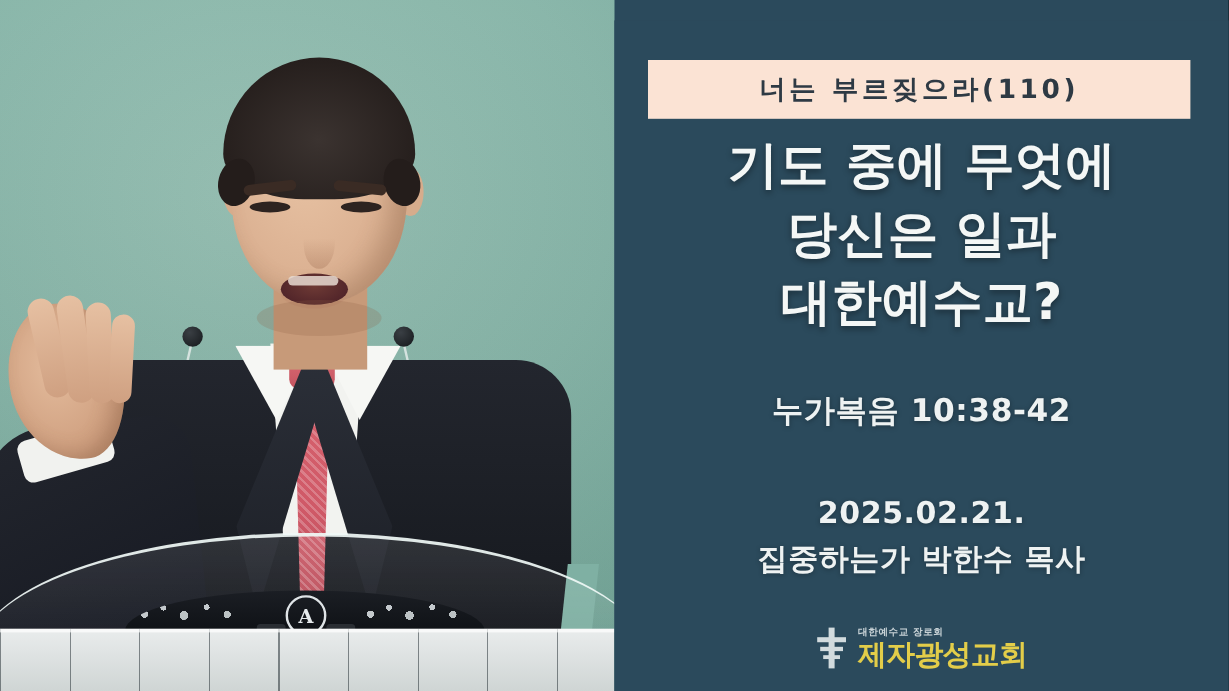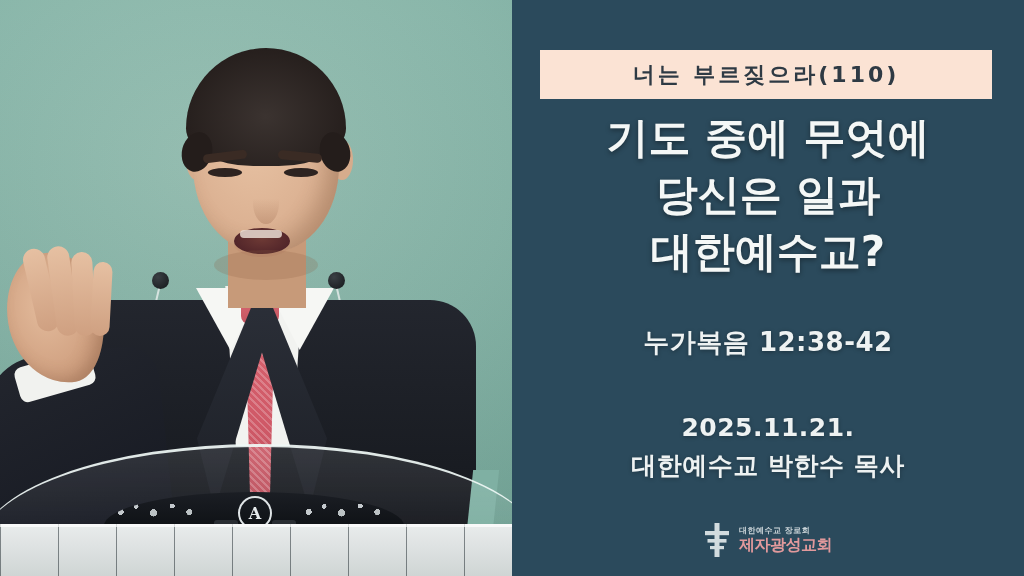--- a/index.html
+++ b/index.html
@@ -355,22 +355,22 @@
   }
   .logo-denom {
     color: #dfe6e8;
     font-size: 8px;
     letter-spacing: .5px;
     font-weight: 700;
     margin-bottom: 2px;
     white-space: nowrap;
   }
   .logo-name {
-    color: #fca5a5;
-    font-size: 16px;
+    color: #fde047;
+    font-size: 24px;
     font-weight: 700;
     letter-spacing: -.5px;
     white-space: nowrap;
   }
 </style>
 </head>
 <body>
 
 <div id="root">
 
@@ -432,25 +432,25 @@
     <div class="kicker-band">
       <span class="kicker-text">너는 부르짖으라(110)</span>
     </div>
 
     <div class="title-block">
       <div class="title-line">기도 중에 무엇에</div>
       <div class="title-line">당신은 일과</div>
       <div class="title-line">대한예수교?</div>
     </div>
 
-    <div class="scripture">누가복음 12:38-42</div>
+    <div class="scripture">누가복음 10:38-42</div>
 
     <div class="meta-block">
-      <div class="meta-line">2025.11.21.</div>
-      <div class="meta-line">대한예수교 박한수 목사</div>
+      <div class="meta-line">2025.02.21.</div>
+      <div class="meta-line">집중하는가 박한수 목사</div>
     </div>
 
     <div class="logo-row">
       <span class="logo-mark">
         <svg width="26" height="36" viewBox="0 0 26 36" aria-hidden="true">
           <rect x="10.5" y="1" width="5" height="34" fill="#eaf0f1"></rect>
           <rect x="1" y="9" width="24" height="4.2" fill="#eaf0f1"></rect>
           <rect x="3.5" y="17" width="19" height="3.6" fill="#eaf0f1"></rect>
           <rect x="6" y="24" width="14" height="3.2" fill="#eaf0f1"></rect>
         </svg>

